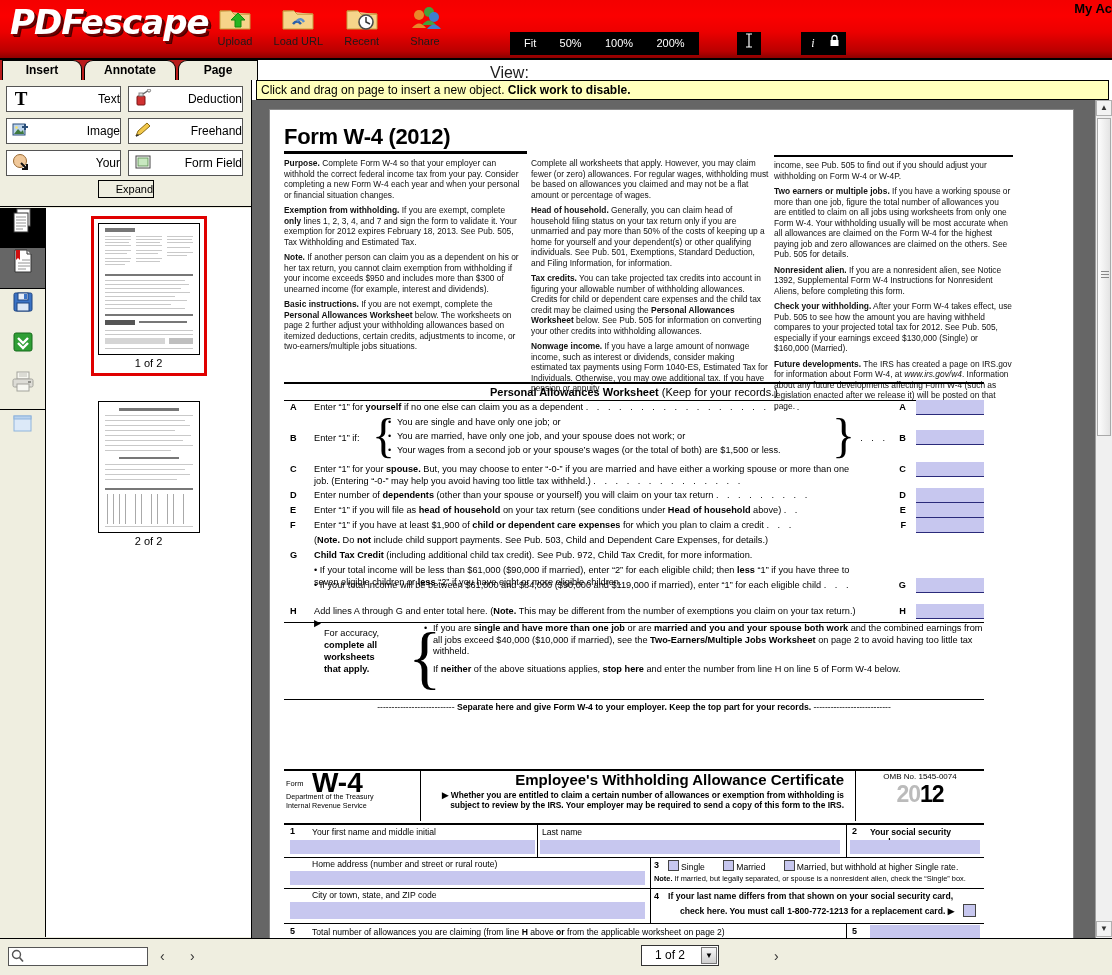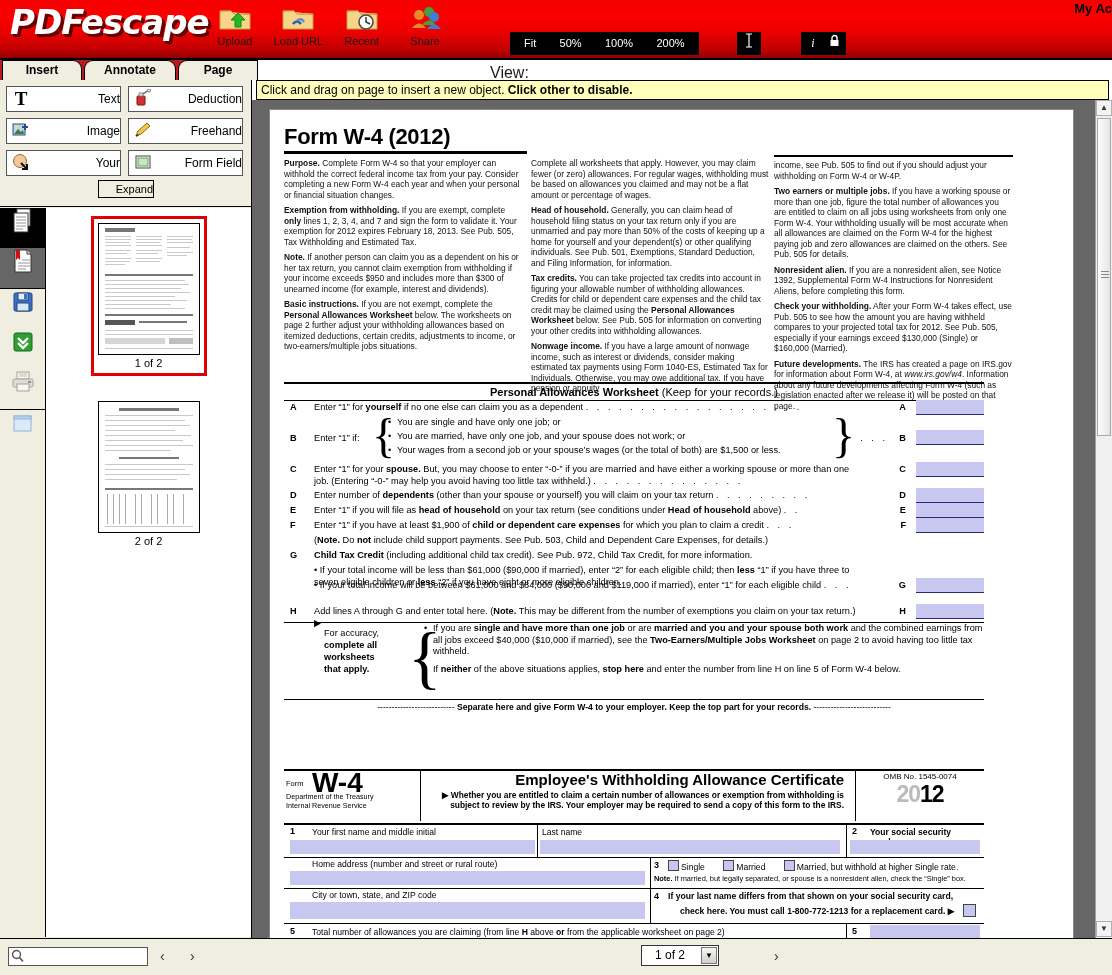--- a/index.html
+++ b/index.html
@@ -538,21 +538,21 @@
             <div class="thumbline" style="left:84px;top:92px;width:1px;height:30px;background:#aaa;"></div>
             <div class="thumbline" style="left:6px;top:124px;width:88px;height:1px;"></div>
           </div>
           <div class="thumbcap">2 of 2</div>
         </div>
       </div>
     </div>
   </div>
 
   <div class="noticebar">
-    <span>Click and drag on page to insert a new object. </span><b>Click other to disable.</b>
+    <span>Click and drag on page to insert a new object. </span><b>Click work to disable.</b>
   </div>
 
   <div class="viewer">
 
     <div class="pdfpage">
       <div class="pcontent">
 
         <div class="ptitle">Form W-4 (2012)</div>
         <div class="titlerule"></div>
 

